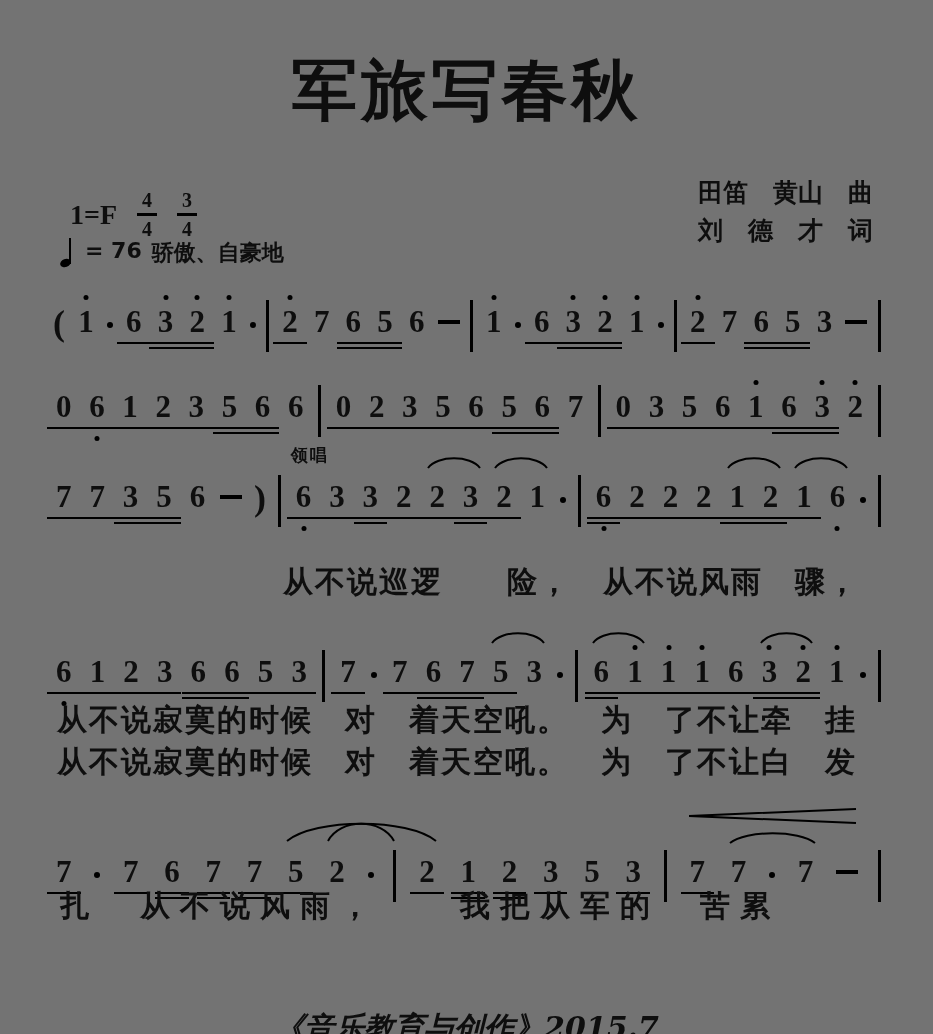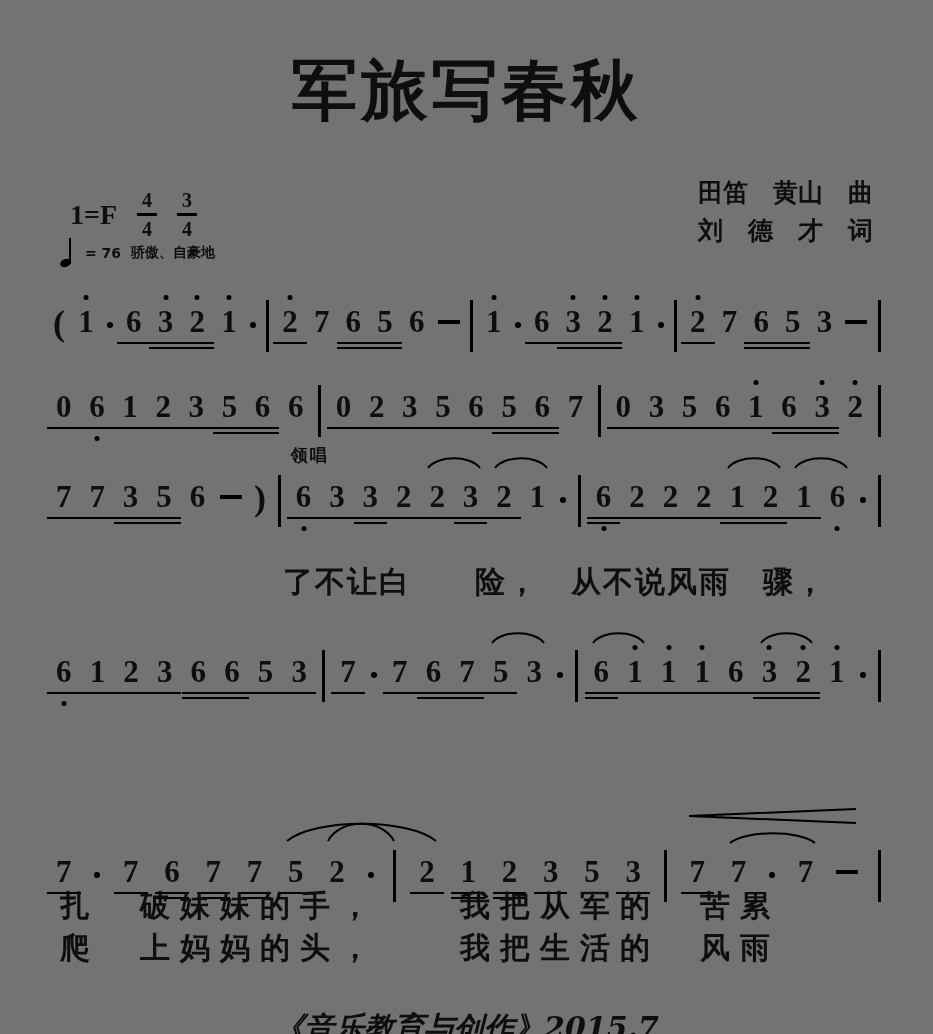--- a/index.html
+++ b/index.html
@@ -8,22 +8,22 @@
   #page{position:absolute;inset:0;background:#737373;}
   .title{position:absolute;top:46px;left:0;width:100%;text-align:center;
          font-size:66px;font-weight:900;letter-spacing:4px;
          font-family:"DejaVu Sans",sans-serif;}
   .keysig{position:absolute;left:70px;top:190px;display:flex;align-items:center;gap:20px;}
   .keytext{font-size:28px;font-weight:bold;}
   .frac{display:flex;flex-direction:column;align-items:center;font-size:20px;
         font-weight:bold;line-height:1;}
   .frac .num{padding:0 5px 3px;border-bottom:3px solid #000;}
   .frac .den{padding-top:3px;}
-  .tempo{position:absolute;left:60px;top:238px;display:flex;align-items:center;gap:10px;
-         font-size:14px;font-weight:bold;font-family:"DejaVu Sans",sans-serif;}
+  .tempo{position:absolute;left:60px;top:238px;display:flex;align-items:flex-start;gap:10px;
+         font-size:22px;font-weight:bold;font-family:"DejaVu Sans",sans-serif;}
   .qnote{position:relative;width:15px;height:30px;}
   .qnote .head{position:absolute;left:0;bottom:1px;width:11px;height:8px;background:#000;
                border-radius:50%;transform:rotate(-20deg);}
   .qnote .stem{position:absolute;left:9px;bottom:4px;width:2px;height:26px;background:#000;}
   .credits{position:absolute;right:60px;top:174px;text-align:right;font-weight:bold;
            font-size:25px;line-height:38px;font-family:"DejaVu Sans",sans-serif;}
   .music-line{position:absolute;left:53px;width:828px;}
   .line-0{top:305px;}.line-1{top:390px;}.line-2{top:480px;}.line-3{top:655px;}.line-4{top:855px;}
   .notes-row{position:relative;display:flex;justify-content:space-between;
              align-items:flex-start;height:46px;}
@@ -620,16 +620,17 @@
             <path d="M2 14 C 17.8 1, 71.2 1, 87 14" fill="none" stroke="#000" stroke-width="2"></path>
           </svg>
           <svg width="171" height="18" class="hairpin" style="left: 634px; top: -48px;">
             <path d="M2 9 L 169 2 M2 9 L 169 16" fill="none" stroke="#000" stroke-width="2"></path>
           </svg>
         </div>
       </div>
     </div>
 
   <div class="footer">《音乐教育与创作》2015.7</div>
-    <div class="lyric-row lyr-2-1">了不让白　　险，　从不说风雨　骤，</div>
-    <div class="lyric-row lyr-4-0">扎　破妹妹的手，　　我把从军的　苦累</div>
-    <div class="lyric-row lyr-4-1">爬　上妈妈的头，　　我把生活的　风雨</div>
+    <div class="lyric-row lyr-2-1">从不说巡逻　　险，　从不说风雨　骤，</div>
+    <div class="lyric-row lyr-3-0">从不说寂寞的时候　对　着天空吼。　为　了不让牵　挂</div>
+    <div class="lyric-row lyr-3-1">从不说寂寞的时候　对　着天空吼。　为　了不让白　发</div>
+    <div class="lyric-row lyr-4-0">扎　从不说风雨，　　我把从军的　苦累</div>
   </div>
 
 </body></html>

